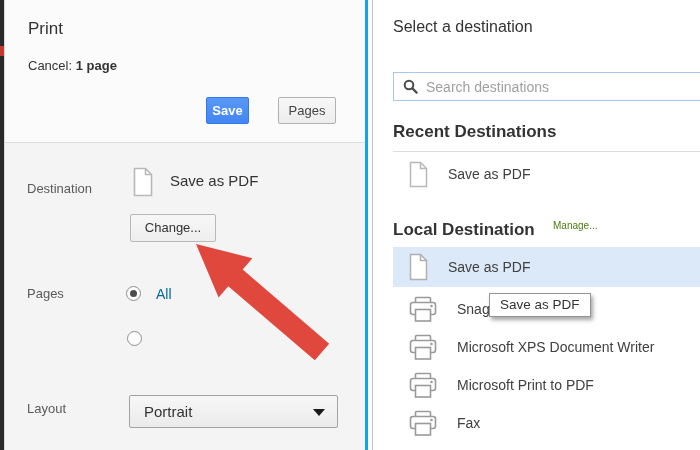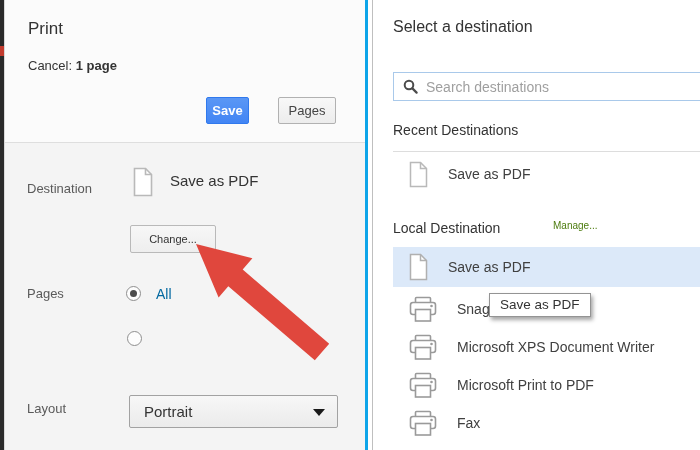--- a/index.html
+++ b/index.html
@@ -25,22 +25,22 @@
   .save-btn { left:201px; top:97px; width:43px; color:#fff; font-weight:bold;
               background:linear-gradient(#5a97f5,#4285f4); border:1px solid #3079ed; }
   .cancel-btn { left:273px; top:97px; width:58px; color:#444;
                 background:linear-gradient(#f8f8f8,#ececec); border:1px solid #b1b1b1; }
 
   .field-label { position:absolute; left:22px; font-size:13px; color:#5a5a5a; }
 
   .page-icon-svg { position:absolute; }
   .dest-value-text { position:absolute; left:165px; top:172px; font-size:15px; color:#333; }
   .change-btn { position:absolute; left:125px; top:214px; width:86px; height:28px;
-                font-size:11px; color:#333; text-align:center; line-height:26px;
-                background:linear-gradient(#f7f7f7,#eee); border:1px solid #b9b9b9; border-radius:2px;margin-top:11px; }
+                font-size:13px; color:#333; text-align:center; line-height:26px;
+                background:linear-gradient(#f7f7f7,#eee); border:1px solid #b9b9b9; border-radius:2px; }
 
   .radio { position:absolute; width:15px; height:15px; border-radius:50%;
            border:1px solid #8f8f8f; background:#fdfdfd; }
   .radio.checked::after { content:""; position:absolute; left:3px; top:3px; width:7px; height:7px;
            border-radius:50%; background:#4c4c4c; }
   .all-label { position:absolute; left:151px; top:286px; font-size:14px; color:#0369a1; }
 
   .range-input { position:absolute; left:148px; top:321px; width:185px; height:36px;
                  border:1px solid #c5c5c5; border-radius:2px; background:#fff;
                  font-size:15px; padding:0 10px; color:#333;
@@ -61,21 +61,21 @@
   .rp-title { position:absolute; left:20px; top:18px; font-size:16px; color:#333; }
 
   .search-box { position:absolute; left:20px; top:72px; width:308px; height:29px;
                 border:1px solid #a9c9ea; border-right:none; background:#fff;
                 display:flex; align-items:center; }
   .search-box svg { margin-left:9px; flex:0 0 auto; }
   .search-input { border:none; outline:none; flex:1; height:25px; margin-left:8px;
                   font-size:14px; color:#333; font-family:"Liberation Sans", sans-serif; }
   .search-input::placeholder { color:#9f9f9f; }
 
-  .rp-heading { position:absolute; font-size:14px; font-weight:normal; color:#333; }
+  .rp-heading { position:absolute; font-size:17px; font-weight:bold; color:#333; }
   .rp-divider { position:absolute; left:20px; top:151px; width:308px; height:1px; background:#ddd; }
 
   .dest-row { position:absolute; left:20px; width:308px; display:flex; align-items:center; }
   .dest-row .row-icon { margin-left:16px; flex:0 0 auto; display:flex; }
   .dest-row .row-label { margin-left:20px; font-size:14px; color:#404040; white-space:nowrap; }
   .dest-row.selected { background:#dce9f9; }
 
   .manage-link { position:absolute; left:156px; top:220px; font-size:10px; color:#4d7c0f;margin-left:24px; }
 
   .tooltip { position:absolute; left:116px; top:293px; background:#fff;

